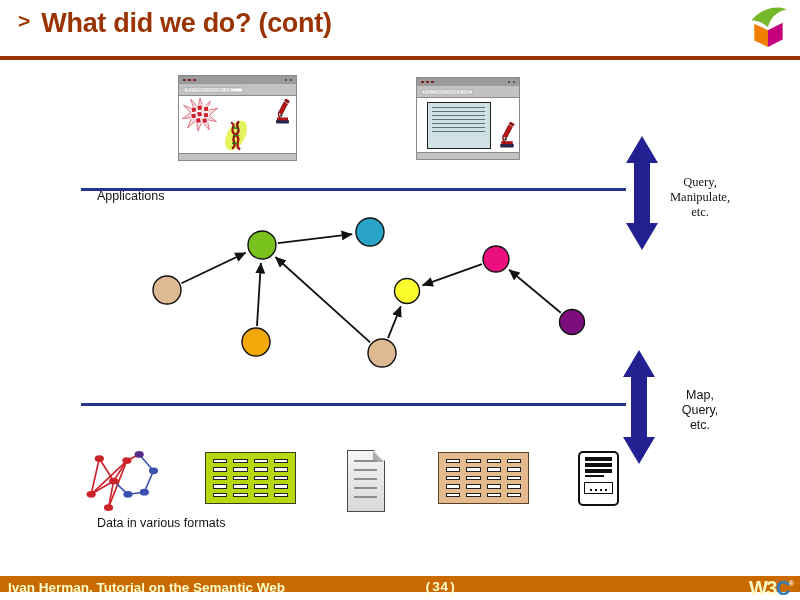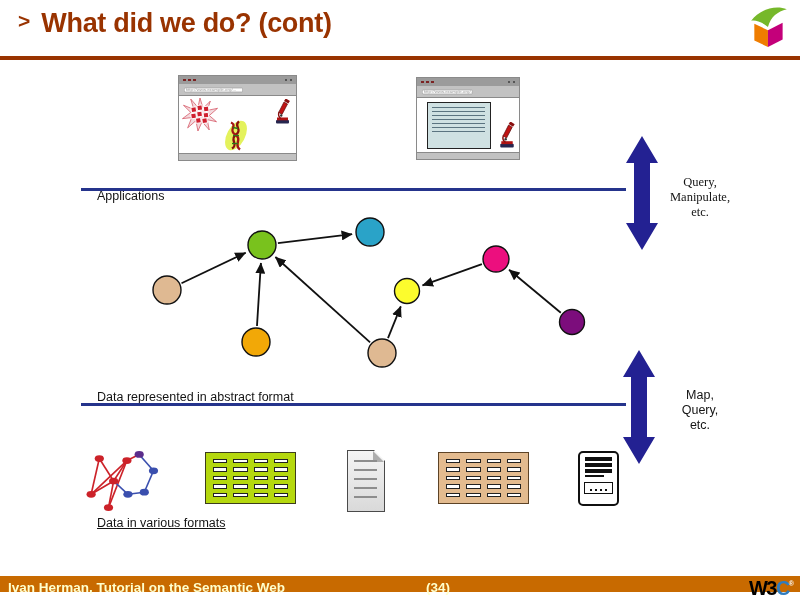--- a/index.html
+++ b/index.html
@@ -49,23 +49,23 @@
 
   .xdoc{position:absolute;background:#fff;border:2px solid #101010;border-radius:5px;box-sizing:border-box;padding:4px 4px 3px;}
   .xdoc .bar{height:3.6px;background:#101010;margin:0 1px 2.4px;}
   .xdoc .bar.thin{height:2px;width:65%;}
   .xdoc .dots-box{margin-top:5px;border:1.5px solid #101010;height:12px;display:flex;align-items:flex-end;justify-content:center;gap:3px;padding-bottom:2px;box-sizing:border-box;}
   .xdoc .dots-box i{width:2.2px;height:2.2px;background:#101010;display:block;}
 
   
   .footer{position:absolute;left:0;top:576px;width:800px;height:16px;background:#c86a00;color:#ffffcc;font-weight:bold;font-size:13.5px;}
   .footer-left{position:absolute;left:8px;top:4px;}
-  .footer-page{position:absolute;left:390px;width:60px;top:4px;text-align:right;}
+  .footer-page{position:absolute;left:424px;width:60px;top:4px;text-align:left;font-family:Liberation Mono, monospace;}
   .w3c-logo{position:absolute;right:6px;top:1px;font-weight:bold;font-size:20px;letter-spacing:-1.5px;}
-  .w3c-logo .w3{color:#000000;margin-left:12px;}
+  .w3c-logo .w3{color:#fef9c3;margin-left:12px;}
   .w3c-logo .c{color:#2f7cbf;}
   .w3c-logo sup{color:#ffffff;font-size:7px;letter-spacing:0;vertical-align:9px;}
 </style>
 </head>
 <body>
 
 <div class="slide">
 
   <div class="title-row">
     <span class="title-bullet">&gt;</span><span class="title-text">What did we do? (cont)</span>
@@ -147,21 +147,20 @@
         <rect x="10.5" y="0.5" width="5" height="3" transform="rotate(33 13 2)" fill="#8a0f0f"></rect>
         <circle cx="7.2" cy="16.5" r="1.2" fill="#333"></circle>
       </svg>
     </div>
     <div class="b-statusbar"></div>
   </div>
 
   <div class="layer-label" style="left:97px;top:176px;margin-top:13px;">Applications</div>
   <div class="layer-line" style="left:81px;top:188px;width:545px;"></div>
 
-  <div class="layer-label" style="left:97px;top:390px;">Data represented in abstract format</div>
   <div class="layer-line" style="left:81px;top:403px;width:545px;"></div>
 
   <svg class="dbl-arrow" style="left:624px;top:136px;" width="36" height="114" viewBox="0 0 36 114">
     <polygon points="18,0 34,27 26,27 26,87 34,87 18,114 2,87 10,87 10,27 2,27" fill="#232192"></polygon>
   </svg>
   <div class="side-label" style="left:654px;top:175px;font-family:Liberation Serif, serif;">
     <div>Query,</div>
     <div>Manipulate,</div>
     <div>etc.</div>
   </div>
@@ -287,21 +286,21 @@
       <div class="bar"></div>
       <div class="bar thin"></div>
     <div class="dots-box">
         <i></i>
         <i></i>
         <i></i>
         <i></i>
       </div>
   </div>
 
-  <div class="layer-label" style="left:97px;top:516px;text-decoration:underline;">Data in various formats</div>
+  <div class="layer-label" style="left:97px;top:516px;">Data in various formats</div>
 
   <div class="footer">
     <span class="footer-left">Ivan Herman, Tutorial on the Semantic Web</span>
     <span class="footer-page">(34)</span>
     <span class="w3c-logo"><span class="w3">W3</span><span class="c">C</span><sup>®</sup></span>
   </div>
 
 </div>
 
 </body></html>

